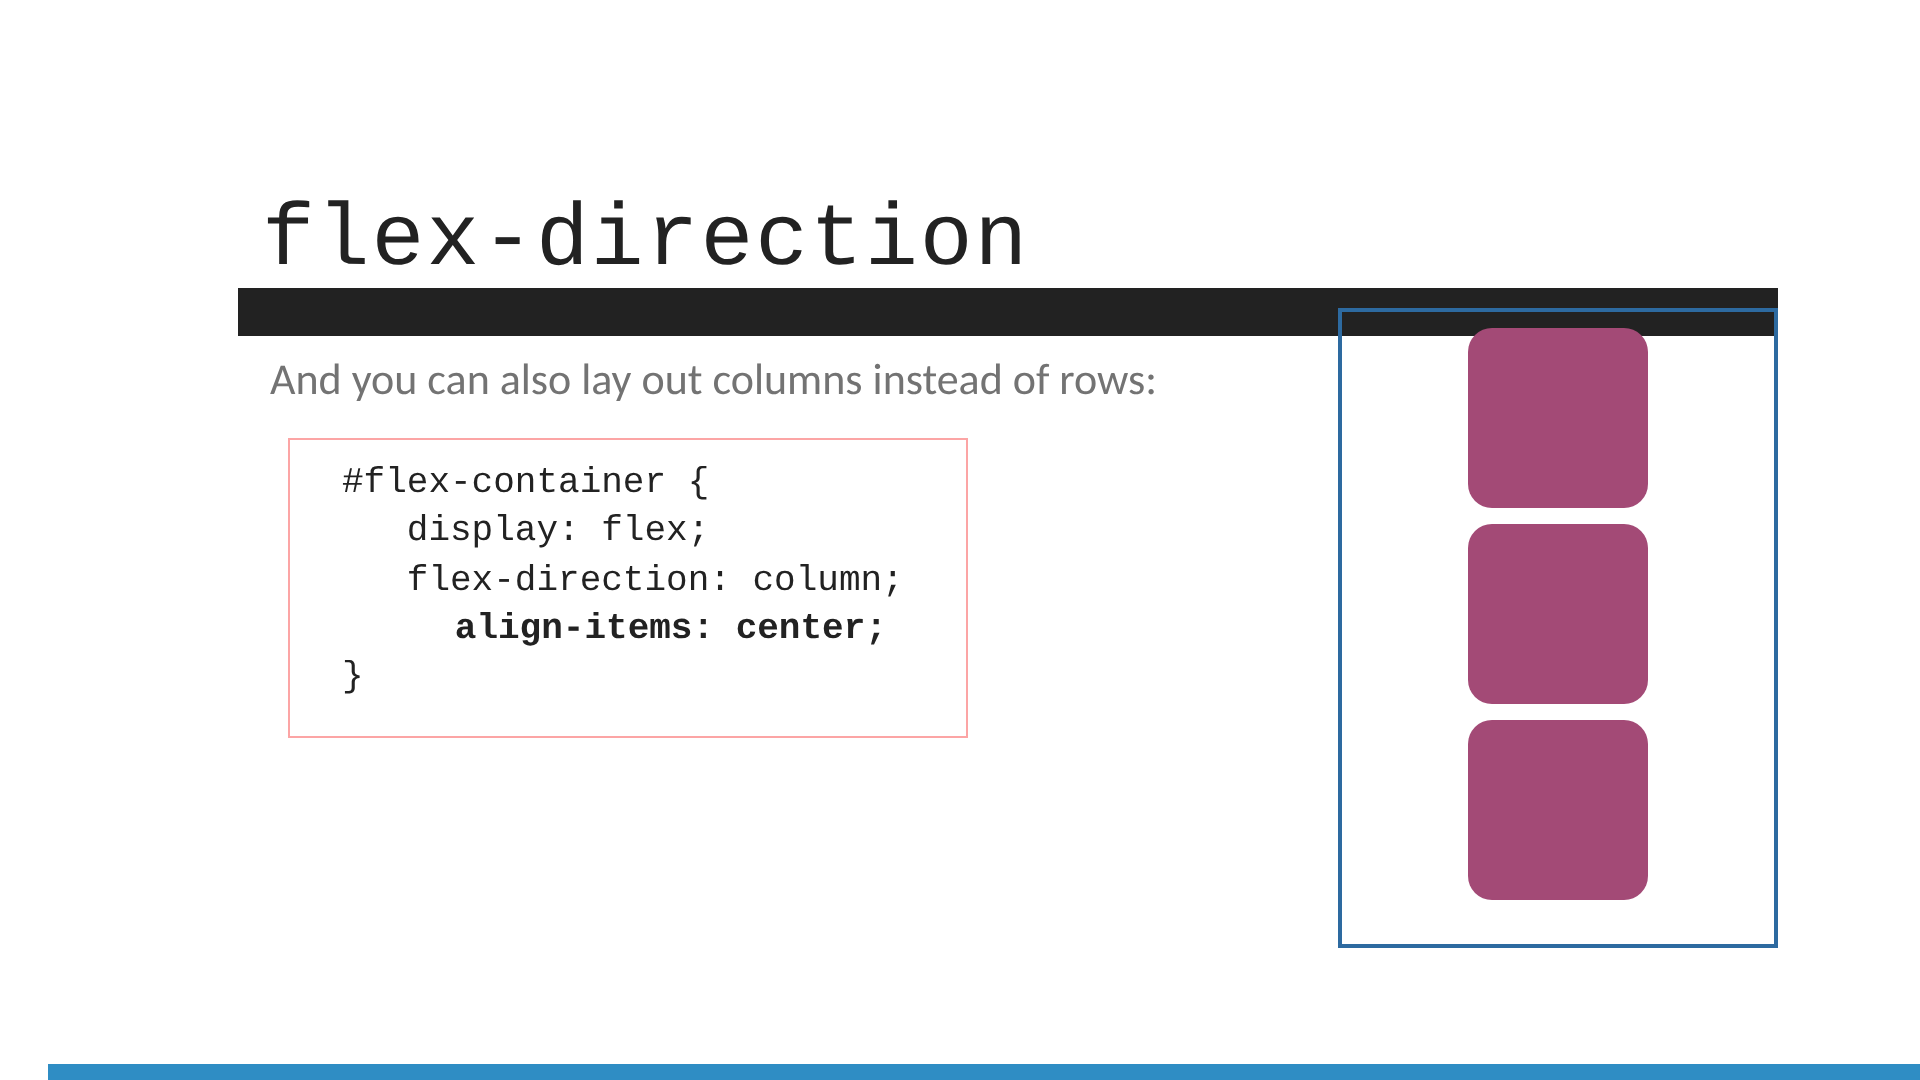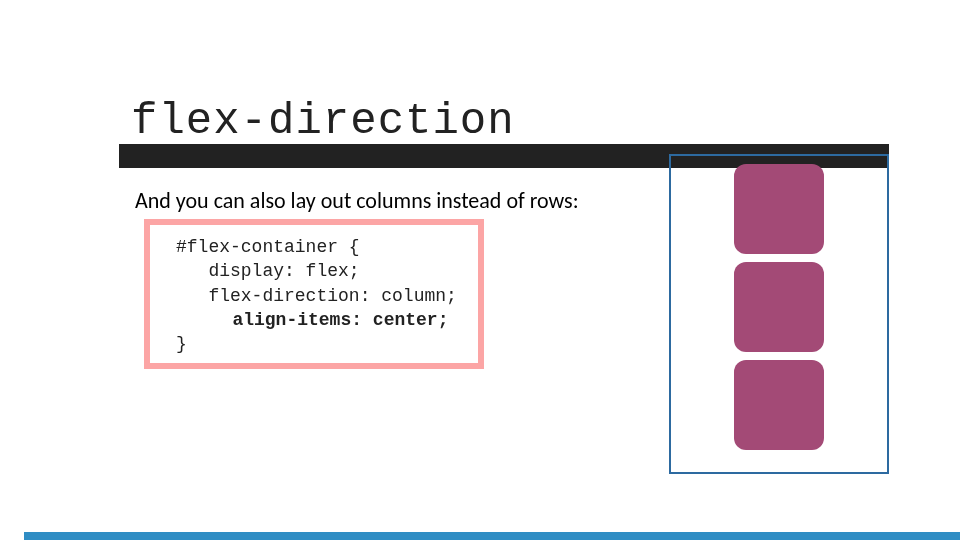--- a/index.html
+++ b/index.html
@@ -29,32 +29,32 @@
   .title-underline {
     position: absolute;
     top: 120px;
     left: 95px;
     width: 770px;
     height: 2px;
     background: #222;
   }
   .intro {
     position: absolute;
-    top: 151px;
+    top: 140px;
     left: 99px;
     font-size: 22px;
-    color: #000000;
+    color: #737373;
   }
   .codebox {
     position: absolute;
     top: 195px;
     left: 120px;
     width: 340px;
     height: 150px;
-    border: 6px solid #fca5a5;
+    border: 1px solid #fca5a5;
     padding: 10px 14px;
     font-family: Consolas, 'Courier New', monospace;
     font-size: 18px;
     line-height: 1.35;
     color: #222;
     white-space: pre;
   }
   .code-bold { font-weight: 700; }
   .para {
     position: absolute;

